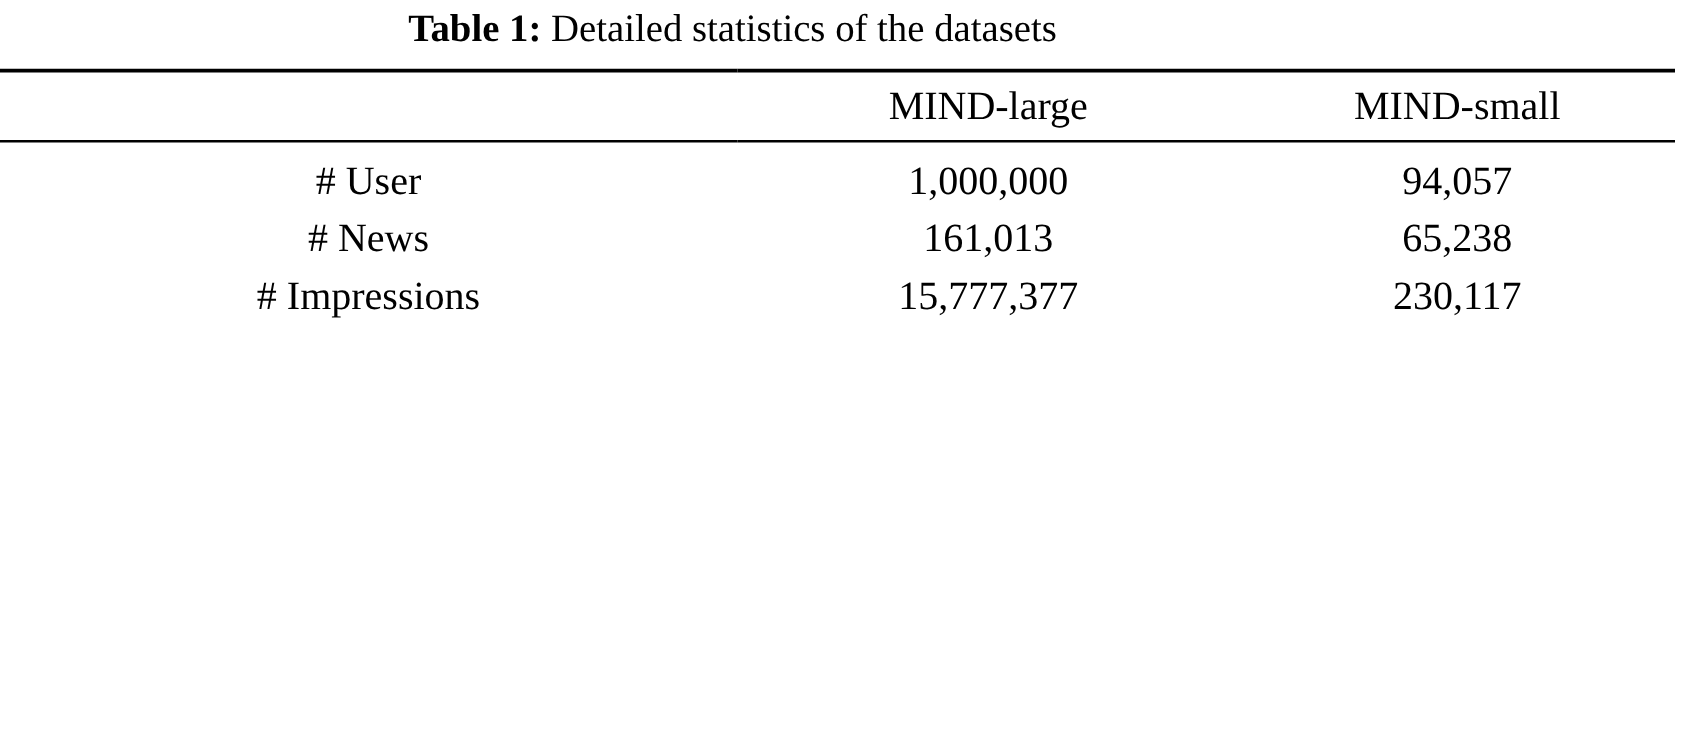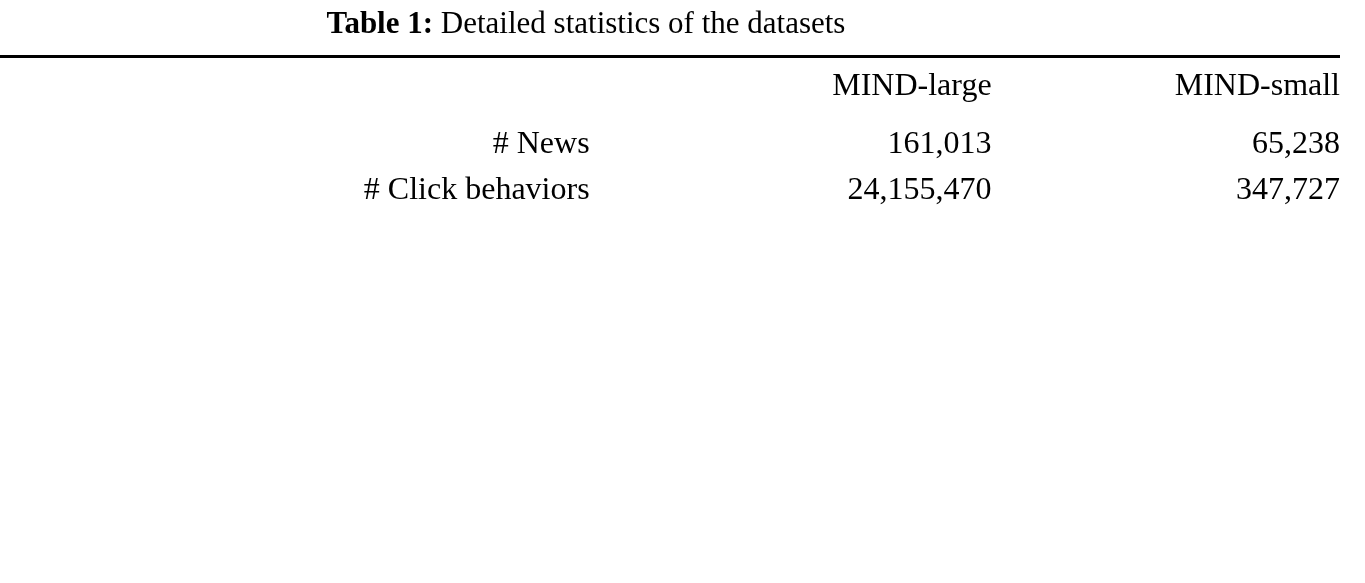--- a/index.html
+++ b/index.html
@@ -35,21 +35,21 @@
   table.stats {
     border-collapse: collapse;
     width: 1340px;
     margin: 0 auto;
     table-layout: fixed;
   }
   table.stats th,
   table.stats td {
     font-size: 32px;
     line-height: 1.0;
-    text-align: right;
+    text-align: center;
     padding: 7px 0 7px 0;
     font-weight: normal;
     vertical-align: baseline;
   }
   table.stats col.c-label  { width: 44%; }
   table.stats col.c-large  { width: 30%; }
   table.stats col.c-small  { width: 26%; }
 
   .rule-top td, .rule-top th { border-top: 3px solid #000; }
   .rule-mid td, .rule-mid th { border-top: 2px solid #000; }
@@ -83,26 +83,31 @@
       <col class="c-small">
     </colgroup>
     <thead>
       <tr class="header-row rule-top">
         <th></th>
         <th>MIND-large</th>
         <th>MIND-small</th>
       </tr>
     </thead>
     <tbody>
+      <tr class="rule-mid">
+        <td># User</td>
+        <td>1,000,000</td>
+        <td>94,057</td>
+      </tr>
       <tr>
         <td># News</td>
         <td>161,013</td>
         <td>65,238</td>
       </tr>
       <tr>
-        <td># Click behaviors</td>
-        <td>24,155,470</td>
-        <td>347,727</td>
+        <td># Impressions</td>
+        <td>15,777,377</td>
+        <td>230,117</td>
       </tr>
     </tbody>
   </table>
 
 </div>
 
 </body></html>

